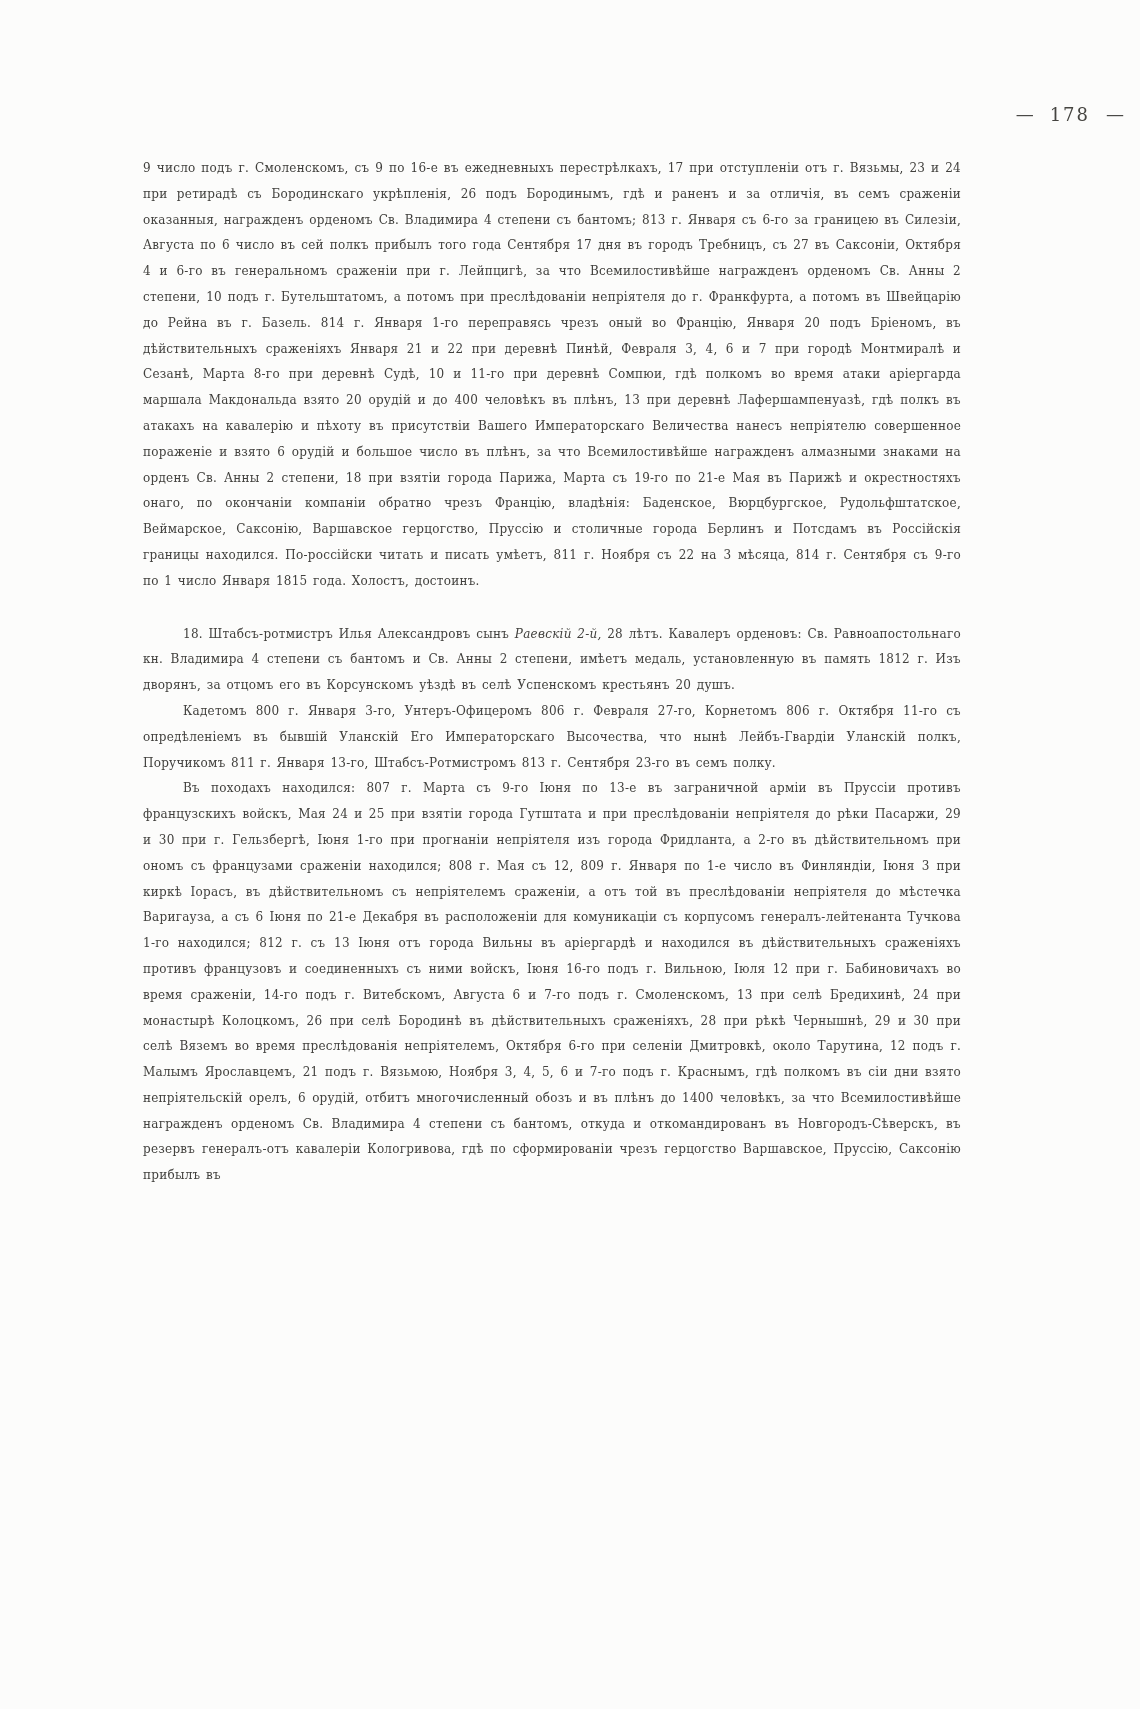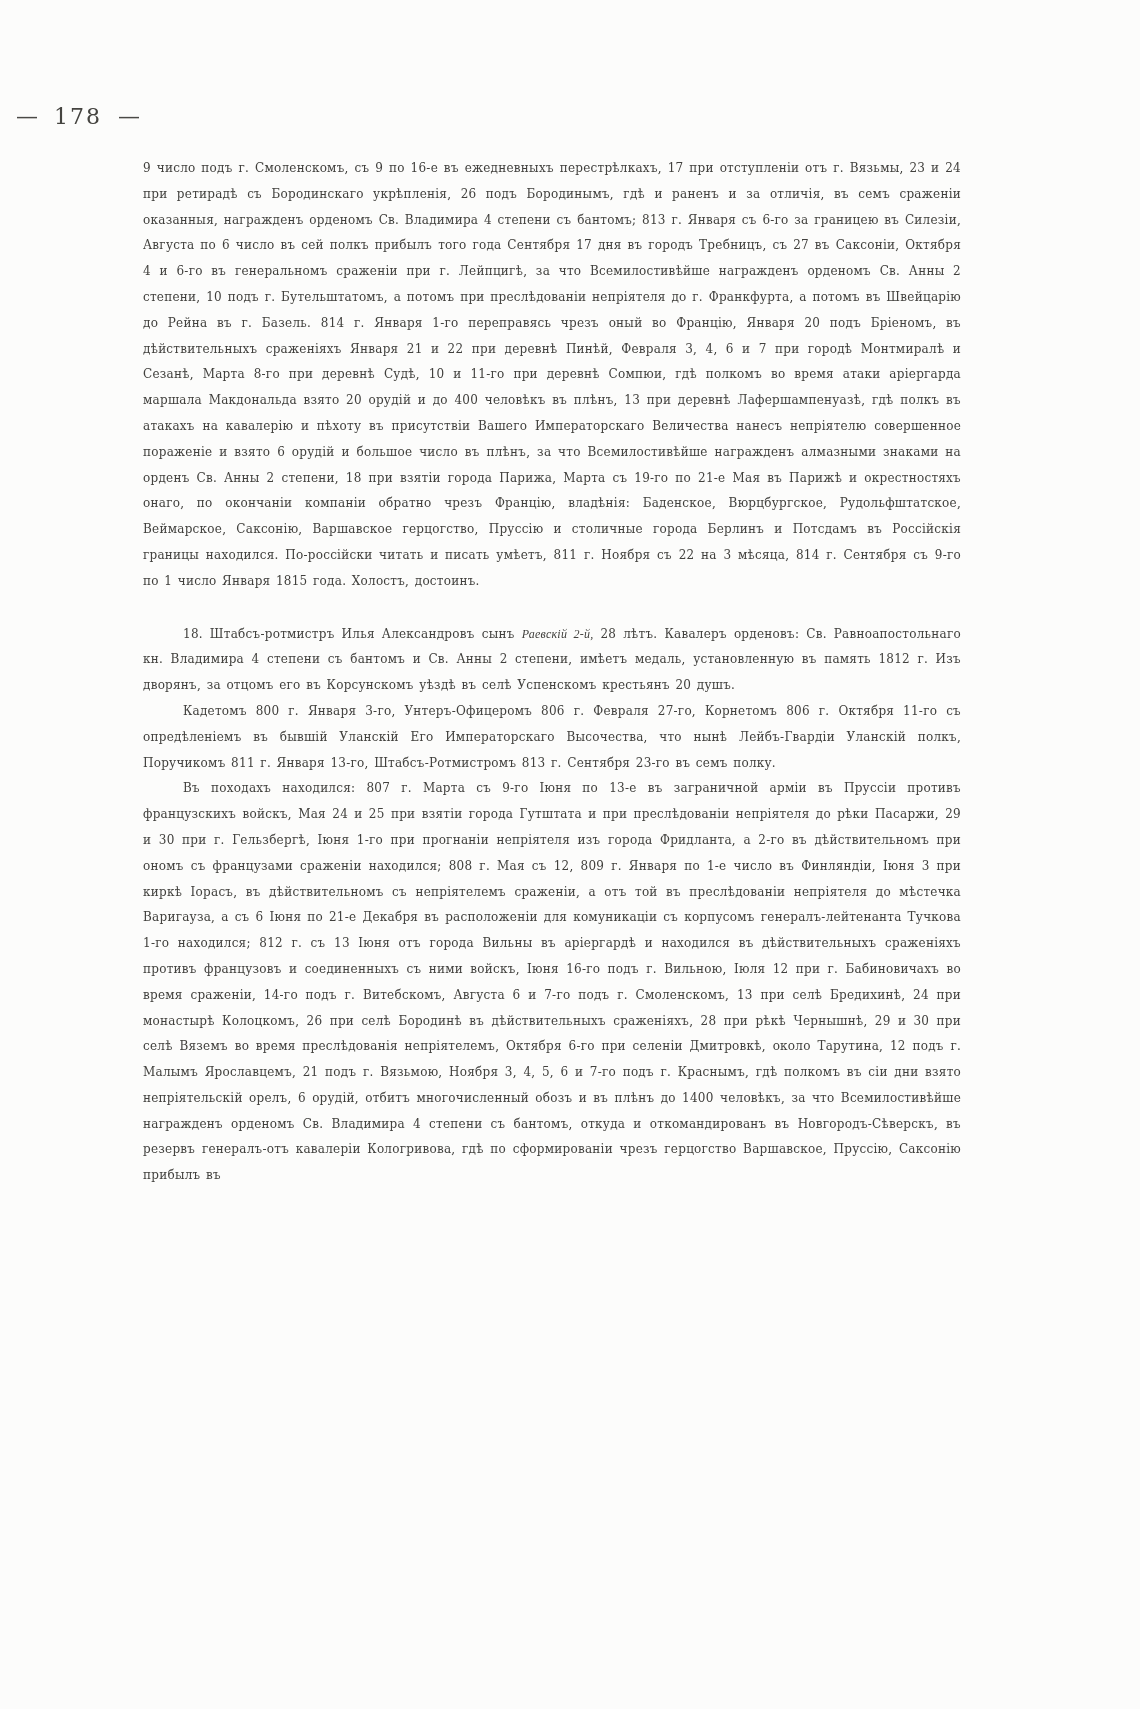--- a/index.html
+++ b/index.html
@@ -15,42 +15,42 @@
     height: 1709px;
     background: var(--paper);
     color: var(--ink);
     overflow: hidden;
   }
   .page-header {
     position: absolute;
     top: 104px;
     left: 0;
     width: 100%;
-    text-align: left;
-    font-size: 22px;
+    text-align: right;
+    font-size: 18px;
     color: #454440;
   }
   .page-header .dash { margin: 0 16px; color: #4a4946; }
   .page-header .pg-num { letter-spacing: 2px; }
   .text-block {
     position: absolute;
     top: 156px;
     left: 143px;
     width: 818px;
     font-size: 12px;
     line-height: 25.8px;
     letter-spacing: 0.25px;
     word-spacing: 1.5px;
     text-align: justify;
     text-justify: inter-word;
   }
   .text-block p { text-align: justify; }
   p.continuation { margin-bottom: 27px; }
   p.indented { text-indent: 40px; }
-  .entry-name { font-style: italic; font-family: Liberation Serif, serif; }
+  .entry-name { font-style: italic; }
 </style>
 </head>
 <body>
 
 <div class="page">
 
   <div class="page-header">
     <span class="dash">—</span><span class="pg-num">178</span><span class="dash">—</span>
   </div>
 

